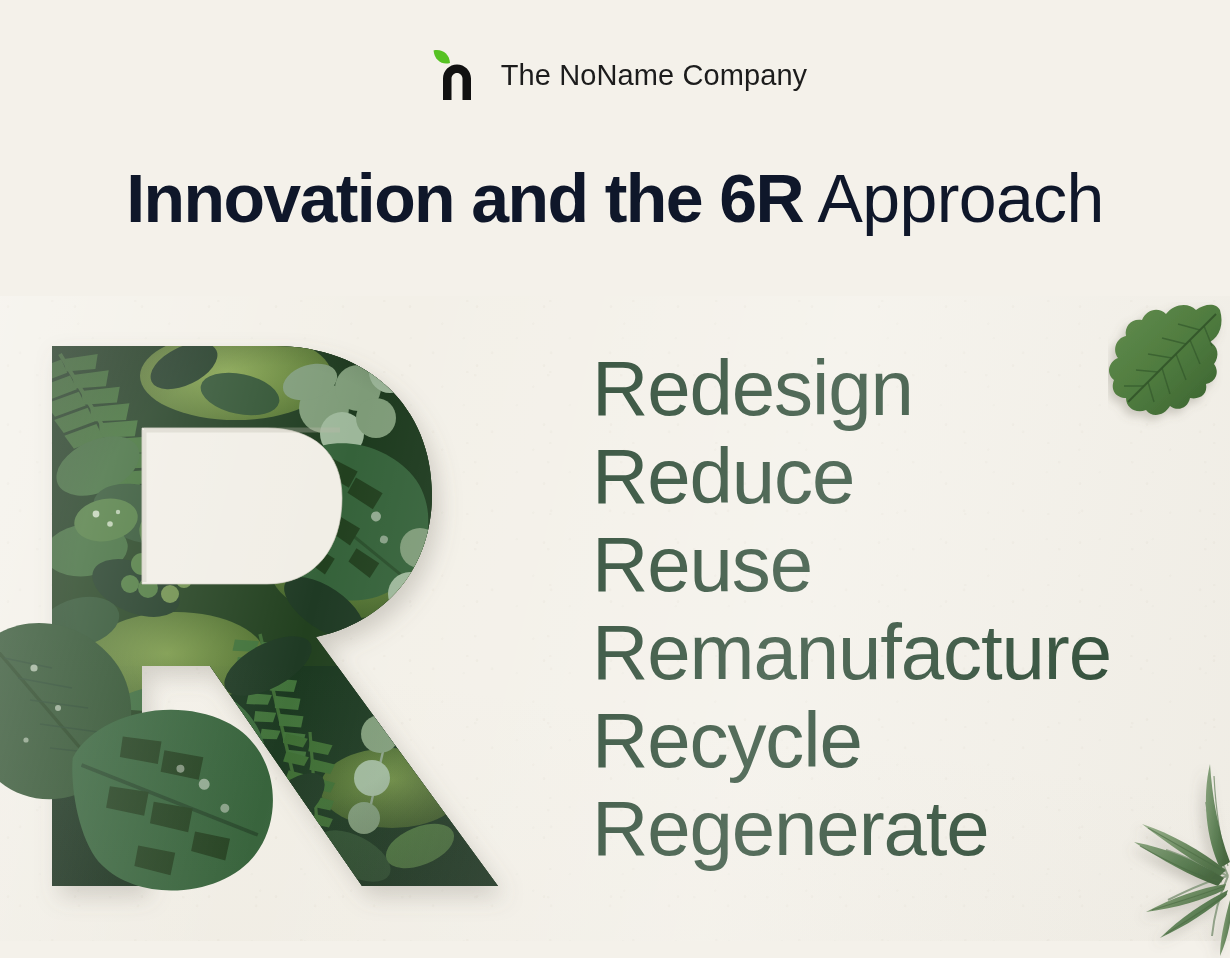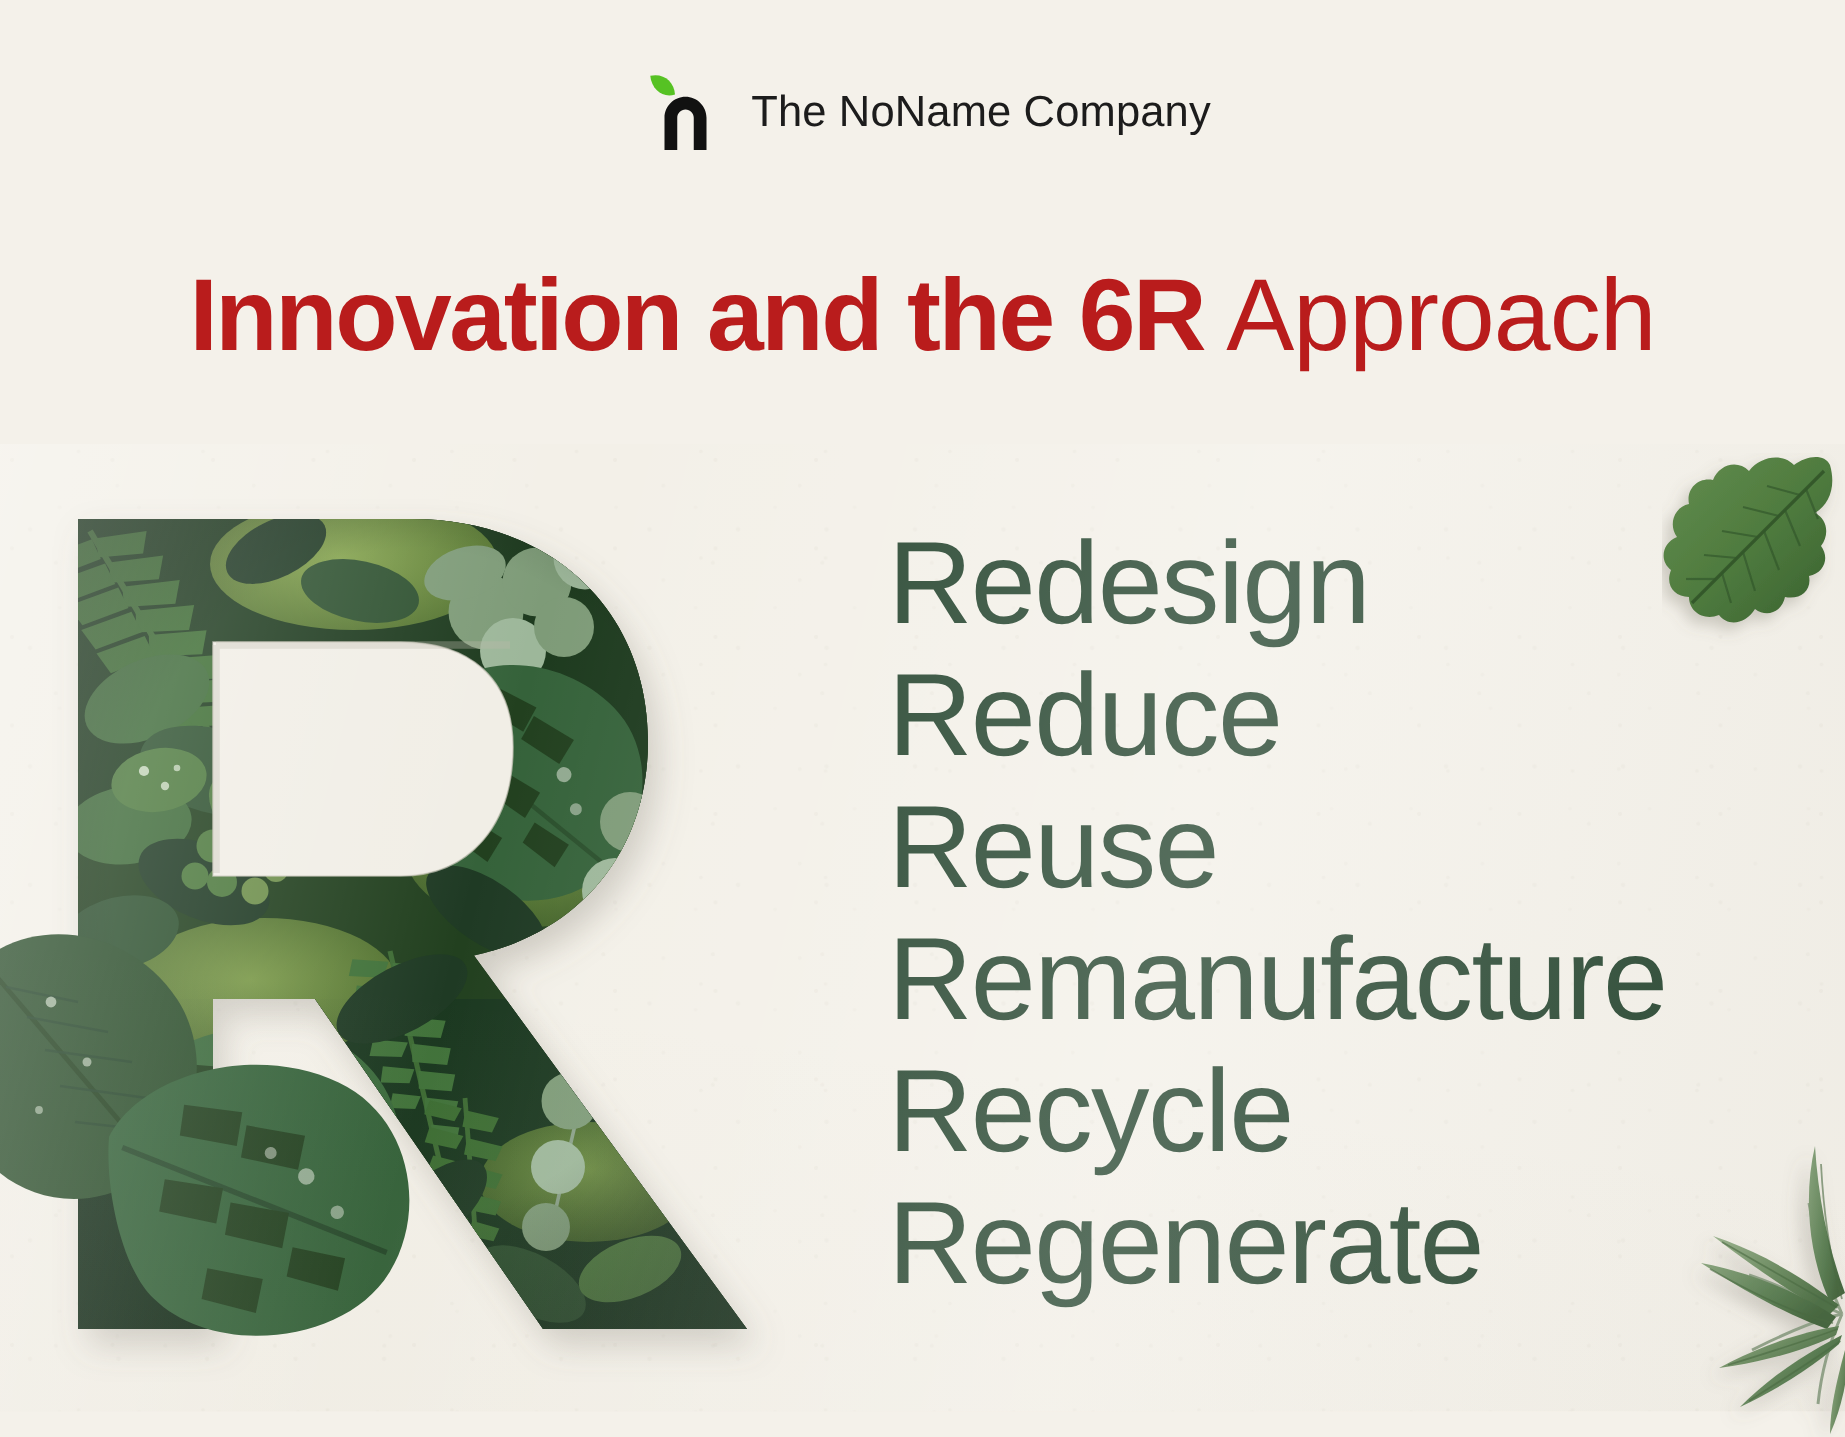--- a/index.html
+++ b/index.html
@@ -38,25 +38,25 @@
     font-size:29px;
     font-weight:400;
     letter-spacing:.1px;
     color:#1c1c1c;
     white-space:nowrap;
   }
 
   
   #title {
     position:absolute;
-    left:0; right:0; top:172px;
+    left:0; right:0; top:160px;
     text-align:center;
     font-size:68px;
     line-height:76px;
-    color:#b91c1c;
+    color:#0f172a;
     white-space:nowrap;
   }
   #title .bold   { font-weight:700; letter-spacing:-1.6px; }
   #title .light  { font-weight:300; letter-spacing:-.6px; }
 
   
   #panel {
     position:absolute;
     left:0; top:296px;
     width:1230px; height:645px;

